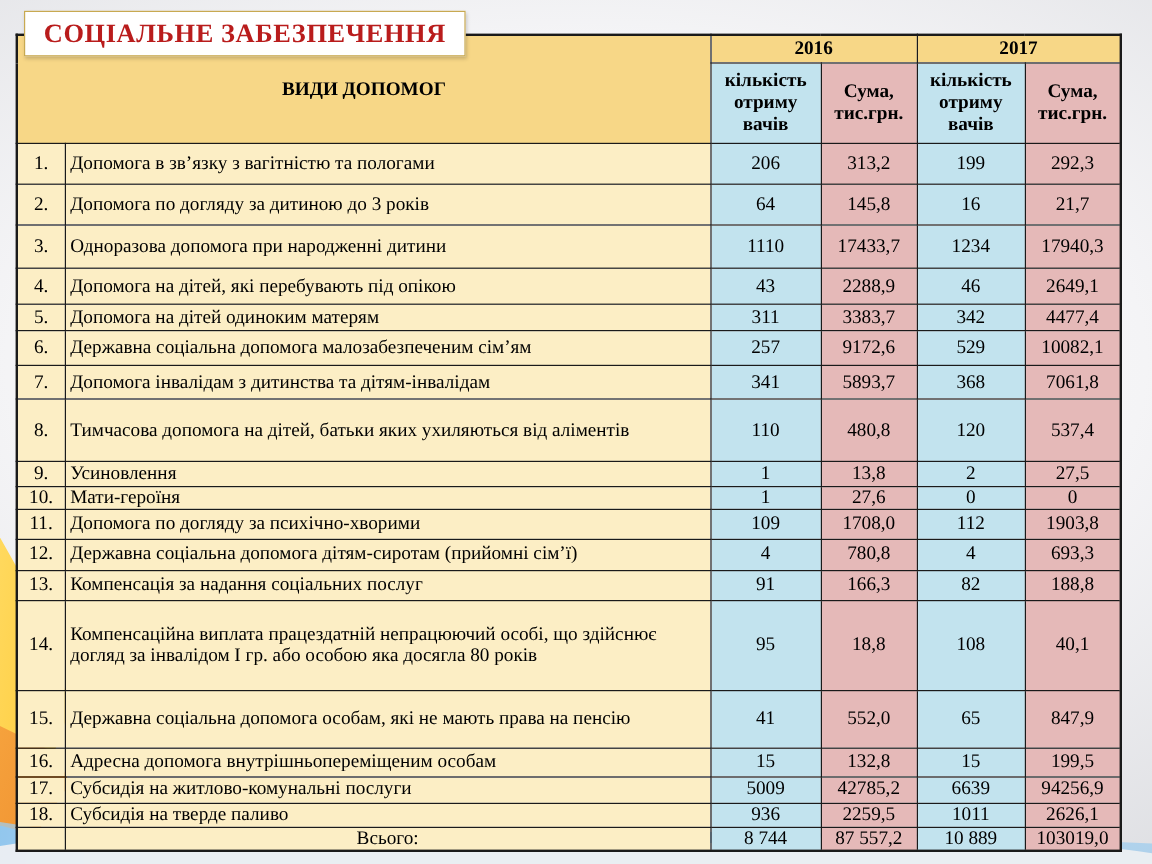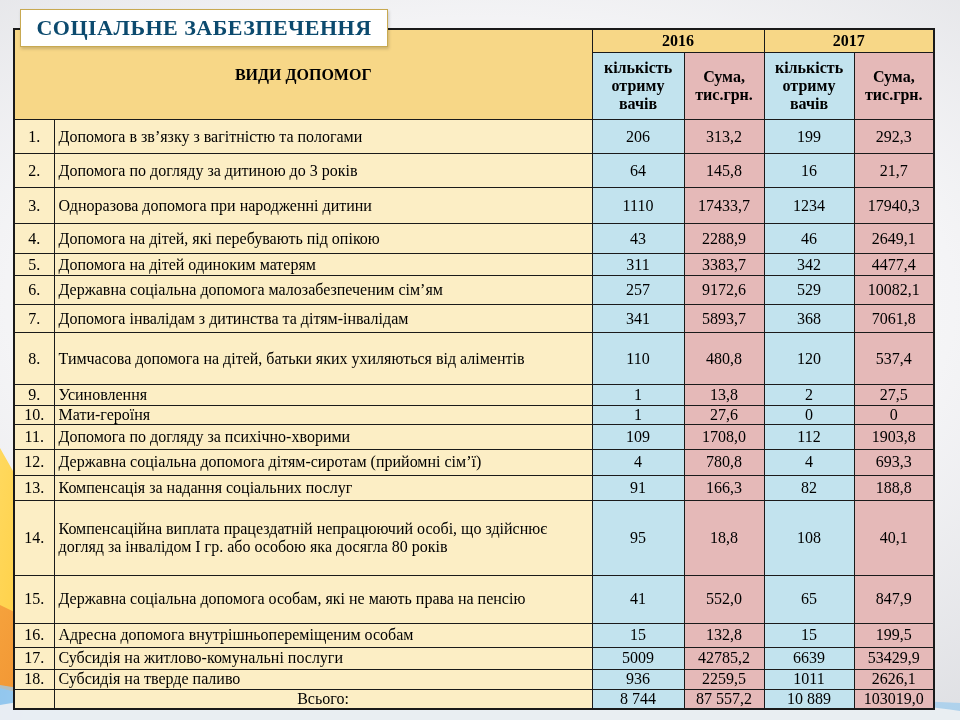--- a/index.html
+++ b/index.html
@@ -29,21 +29,21 @@
   }
   
   .title-box{
     position:absolute;left:20px;top:9px;width:366px;height:36px;
     background:#ffffff;border:1px solid #c8a951;
     box-shadow:1px 2px 3px rgba(0,0,0,.18);
     display:flex;align-items:center;justify-content:center;
     z-index:5;
   }
   .title-box span{
-    font-weight:bold;font-size:22px;letter-spacing:.5px;color:#0c4a6e;
+    font-weight:bold;font-size:22px;letter-spacing:.5px;color:#b91c1c;
     white-space:nowrap;
   }
   
   table.main{
     position:absolute;left:13px;top:28px;width:920px;
     border-collapse:collapse;table-layout:fixed;
     border:2px solid #1a1a1a;
     z-index:2;
   }
   table.main td,table.main th{
@@ -238,21 +238,21 @@
     <td class="c-pink val-cell">132,8</td>
     <td class="c-blue val-cell">15</td>
     <td class="c-pink val-cell">199,5</td>
   </tr>
       <tr style="height: 22px;">
     <td class="c-cream num-cell">17.</td>
     <td class="c-cream desc-cell">Субсидія на житлово-комунальні послуги</td>
     <td class="c-blue val-cell">5009</td>
     <td class="c-pink val-cell">42785,2</td>
     <td class="c-blue val-cell">6639</td>
-    <td class="c-pink val-cell">53429,9</td>
+    <td class="c-pink val-cell">94256,9</td>
   </tr>
       <tr style="height: 20px; margin-left: 16px;">
     <td class="c-cream num-cell">18.</td>
     <td class="c-cream desc-cell">Субсидія на тверде паливо</td>
     <td class="c-blue val-cell">936</td>
     <td class="c-pink val-cell">2259,5</td>
     <td class="c-blue val-cell">1011</td>
     <td class="c-pink val-cell">2626,1</td>
   </tr>
     </tbody>

